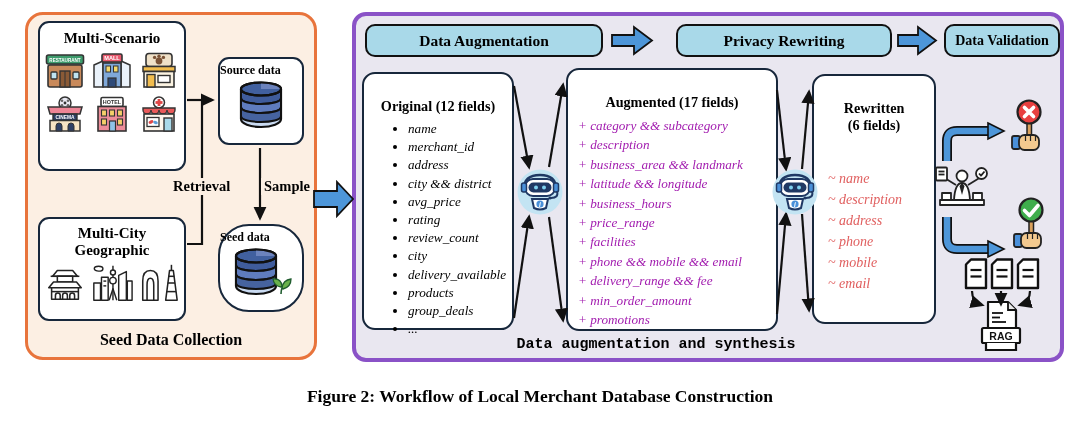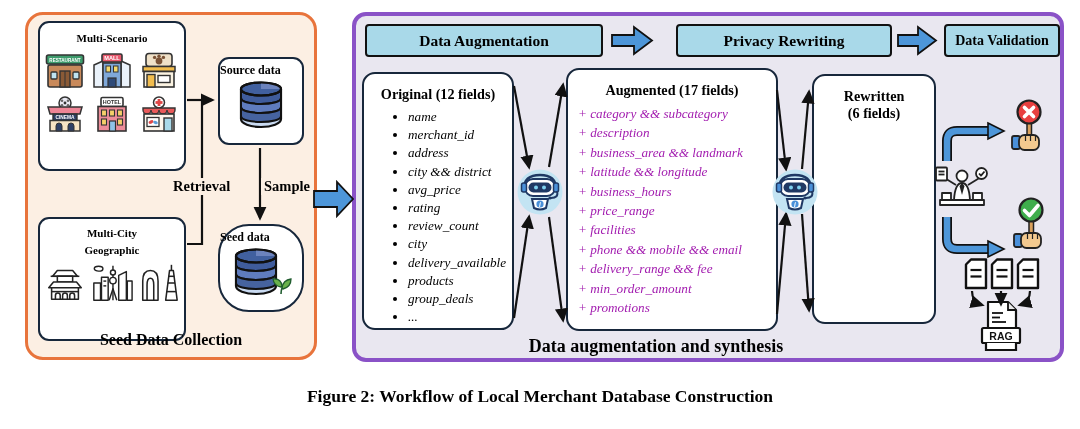--- a/index.html
+++ b/index.html
@@ -5,35 +5,35 @@
   html,body{margin:0;padding:0;background:#fff;}
   .stage{position:relative;width:1080px;height:429px;background:#ffffff;
          font-family:"Liberation Serif",serif;overflow:hidden;}
   .panel{position:absolute;box-sizing:border-box;}
   .panel.orange{left:25px;top:12px;width:292px;height:348px;background:#FCEFE3;
                 border:3.5px solid #E8743C;border-radius:18px;}
   .panel.purple{left:352px;top:12px;width:712px;height:350px;background:#E9E7F0;
                 border:4px solid #8A52C7;border-radius:14px;}
   .wbox{position:absolute;box-sizing:border-box;background:#fff;
         border:2.5px solid #17273B;border-radius:11px;}
-  .box-title{text-align:center;font-weight:bold;font-size:11px;margin-top:6px;line-height:18px;}
+  .box-title{text-align:center;font-weight:bold;font-size:15px;margin-top:6px;line-height:18px;}
   .db-label{text-align:left;font-weight:bold;font-size:12px;margin-top:4px;}
   .shop-grid{display:flex;flex-wrap:wrap;justify-content:center;gap:2px 5px;margin-top:4px;}
   .shop-grid svg{width:42px;height:42px;}
   .city-row{display:flex;justify-content:center;gap:3px;margin-top:4px;}
   .city-row svg{width:44px;height:40px;}
   .flow-lbl{position:absolute;z-index:6;font-weight:bold;font-size:14.5px;
             background:#FCEFE3;padding:0 3px;}
   .panel-lbl{position:absolute;font-weight:bold;font-size:16px;text-align:center;}
   .step{position:absolute;box-sizing:border-box;background:#A9D9E9;border:2.2px solid #111;
-        border-radius:4px;text-align:center;font-weight:bold;font-size:15.5px;
+        border-radius:10px;text-align:center;font-weight:bold;font-size:15.5px;
         display:flex;align-items:center;justify-content:center;}
   .fieldbox{position:absolute;box-sizing:border-box;background:#fff;
             border:2.6px solid #17273B;border-radius:13px;}
-  .fieldbox h4{margin:12px 4px 5px;text-align:center;font-size:14.2px;line-height:17px;}
+  .fieldbox h4{margin:24px 4px 5px;text-align:center;font-size:14.2px;line-height:17px;}
   .fieldbox ul{margin:2px 0 0;padding:0 0 0 10px;font-style:italic;font-size:13.2px;}
   .fieldbox ul.bullets{list-style:disc;padding-left:44px;}
   .fieldbox ul.bullets li{line-height:18.2px;}
   .fieldbox ul.plain{list-style:none;}
   ul.plus li{line-height:19.4px;color:#a21caf;}
   ul.tilde li{line-height:21px;color:#E05E5E;font-size:14px;}
   ul.tilde{margin-top:34px !important;padding-left:14px !important;}
   .icon-abs{position:absolute;}
   .robot{z-index:6;}
   .overlay{position:absolute;left:0;top:0;z-index:5;pointer-events:none;}
@@ -113,21 +113,21 @@
           <path d="M5 13 h32 v2 a4 4 0 0 1 -8 0 a4 4 0 0 1 -8 0 a4 4 0 0 1 -8 0 a4 4 0 0 1 -8 0 z" fill="#E85A5A" stroke="#333" stroke-width="1.4"></path>
           <rect x="6" y="19" width="30" height="17" fill="#FDF6EC" stroke="#333" stroke-width="1.6"></rect>
           <rect x="26" y="23" width="8" height="13" fill="#A9D9E9" stroke="#333" stroke-width="1.4"></rect>
           <rect x="9" y="22.5" width="12" height="9" fill="#FFFFFF" stroke="#333" stroke-width="1.3"></rect>
           <ellipse cx="13" cy="27" rx="2.6" ry="1.6" fill="#E04646" transform="rotate(-25 13 27)"></ellipse>
           <ellipse cx="17.5" cy="27.5" rx="2.4" ry="1.5" fill="#5B9BD5" transform="rotate(20 17.5 27.5)"></ellipse>
         </svg>
       </div>
     </div>
 
-    <div class="wbox" style="left:10px;top:202px;width:148px;height:124px;">
+    <div class="wbox" style="left:10px;top:202px;width:148px;height:104px;">
       <div class="box-title" style="line-height:17px;">
         <div>Multi-City</div>
         <div>Geographic</div>
       </div>
       <div class="city-row">
         <svg viewBox="0 0 46 40">
           <g fill="#fff" stroke="#222" stroke-width="1.6" stroke-linejoin="round">
             <path d="M10 13 L15 7 H31 L36 13 Z"></path>
             <line x1="8" y1="13" x2="38" y2="13"></line>
             <rect x="15" y="13" width="16" height="6"></rect>
@@ -246,20 +246,29 @@
           <li>+ min_order_amount</li>
           <li>+ promotions</li>
         </ul>
     </div>
 
     <div class="fieldbox" style="left:456px;top:58px;width:124px;height:250px;">
       <h4>
         <div>Rewritten</div>
         <div>(6 fields)</div>
       </h4>
+      <ul class="plain tilde">
+
+      <li>~ name</li>
+          <li>~ description</li>
+          <li>~ address</li>
+          <li>~ phone</li>
+          <li>~ mobile</li>
+          <li>~ email</li>
+        </ul>
     </div>
 
     <svg class="icon-abs robot" viewBox="0 0 48 48" style="left:160px;top:152px;width:48px;height:48px;">
       <circle cx="24" cy="24" r="22.5" fill="#C3E4F3"></circle>
       <path d="M8 21 Q8 7 24 7 Q40 7 40 21" fill="none" stroke="#1F3864" stroke-width="2.5"></path>
       <rect x="9" y="11" width="30" height="17" rx="8" fill="#FFF" stroke="#1F3864" stroke-width="2"></rect>
       <rect x="12.5" y="14.5" width="23" height="10" rx="5" fill="#1F3864"></rect>
       <circle cx="20" cy="19.5" r="2" fill="#7ED0EF"></circle>
         <circle cx="28" cy="19.5" r="2" fill="#7ED0EF"></circle>
       <rect x="5.5" y="15" width="5" height="9" rx="2" fill="#4A90D9" stroke="#1F3864" stroke-width="1.5"></rect>
@@ -342,21 +351,21 @@
       <path d="M12 2 H32 L40 10 V36 H12 Z" fill="#fff" stroke="#111" stroke-width="2.2" stroke-linejoin="round"></path>
       <path d="M32 2 V10 H40" fill="#E9E9E9" stroke="#111" stroke-width="1.8"></path>
       <line x1="16" y1="13" x2="27" y2="13" stroke="#111" stroke-width="1.8"></line>
       <line x1="16" y1="17.5" x2="24" y2="17.5" stroke="#111" stroke-width="1.8"></line>
       <line x1="16" y1="22" x2="30" y2="22" stroke="#111" stroke-width="1.8"></line>
       <rect x="6" y="28" width="38" height="15" rx="1.5" fill="#fff" stroke="#111" stroke-width="2.2"></rect>
       <text x="25" y="39.5" font-size="10.5" fill="#111" text-anchor="middle" font-weight="normal">RAG</text>
       <path d="M10 43 v7 h30 v-7" fill="#fff" stroke="#111" stroke-width="2.2"></path>
     </svg>
 
-    <div class="panel-lbl" style="left:0;top:320px;width:600px;font-size:18px;">Data augmentation and synthesis</div>
+    <div class="panel-lbl" style="left:0;top:320px;width:600px;font-size:15px;font-family:Liberation Mono, monospace;">Data augmentation and synthesis</div>
   </div>
 
   <svg class="overlay" width="1080" height="429" viewBox="0 0 1080 429">
     <defs>
       <marker id="ah" markerWidth="7" markerHeight="7" refX="5.2" refY="3" orient="auto">
         <path d="M0 0 L6.5 3 L0 6 Z" fill="#111"></path>
       </marker>
     </defs>
     <g stroke="#111" stroke-width="2.2" fill="none">
       <line x1="187" y1="100" x2="212" y2="100" marker-end="url(#ah)"></line>

